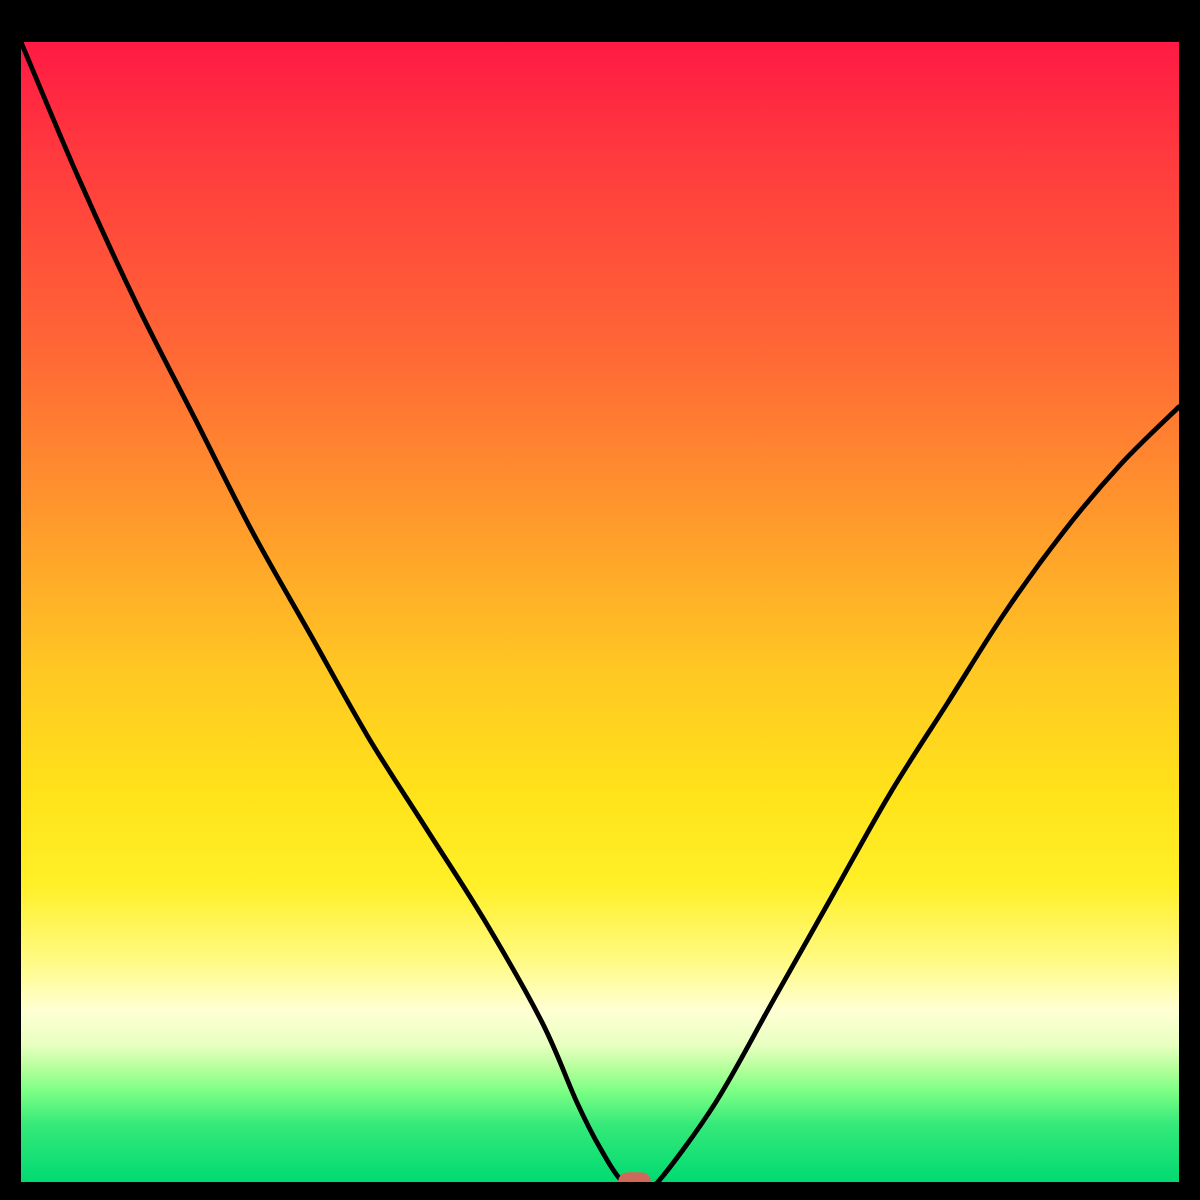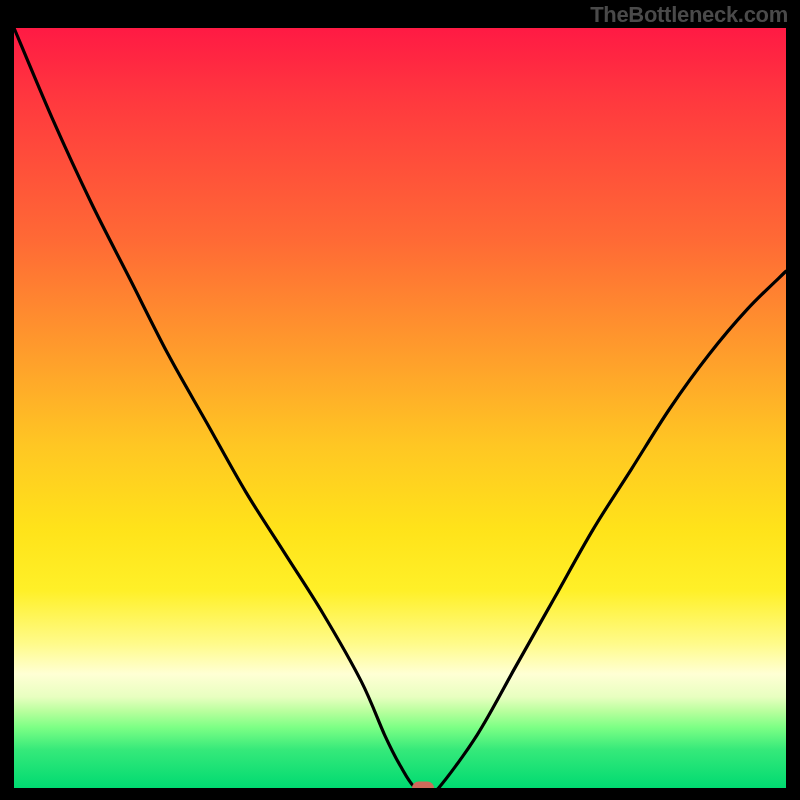--- a/index.html
+++ b/index.html
@@ -72,21 +72,20 @@
     background: #cf6a5b;
     border-radius: 7px;
     transform: translate(-50%, -50%);
     z-index: 3;
   }
 </style>
 </head>
 <body>
 
 <div class="frame">
-  <div class="watermark">TheBottleneck.com</div>
 
   <div class="plot-area">
     <div class="gradient"></div>
 
     <svg class="curve" viewBox="0 0 772 760" preserveAspectRatio="none">
       <path fill="none" stroke="#000" stroke-width="3.2" stroke-linecap="round" stroke-linejoin="round" d="M 0 0 C 6.433333333333334 15.200000000000008, 25.733333333333334 62.06666666666672, 38.6 91.20000000000005 C 51.46666666666667 120.33333333333337, 64.33333333333334 148.19999999999996, 77.2 174.79999999999995 C 90.06666666666666 201.39999999999995, 102.93333333333334 225.4666666666666, 115.8 250.79999999999995 C 128.66666666666666 276.1333333333333, 141.53333333333333 302.73333333333335, 154.4 326.8 C 167.26666666666668 350.8666666666667, 180.13333333333333 372.4, 193 395.2 C 205.86666666666667 418, 218.73333333333332 442.0666666666666, 231.6 463.59999999999997 C 244.46666666666667 485.1333333333333, 257.3333333333333 504.1333333333333, 270.2 524.4 C 283.06666666666666 544.6666666666666, 295.93333333333334 563.6666666666667, 308.8 585.2 C 321.6666666666667 606.7333333333333, 337.1066666666667 633.3333333333334, 347.40000000000003 653.6 C 357.6933333333334 673.8666666666667, 364.12666666666667 692.8666666666666, 370.56 706.8 C 376.99333333333334 720.7333333333333, 380.85333333333335 728.3333333333334, 386 737.2 C 391.14666666666665 746.0666666666667, 396.2933333333333 756.2, 401.44 760 C 406.5866666666667 763.8, 413.02000000000004 760, 416.88000000000005 760 C 420.74000000000007 760, 416.88000000000005 768.8666666666667, 424.6 760 C 432.32 751.1333333333333, 450.3333333333333 727.0666666666666, 463.2 706.8 C 476.06666666666666 686.5333333333333, 488.93333333333334 661.1999999999999, 501.8 638.4 C 514.6666666666666 615.6, 527.5333333333333 592.8, 540.4 570 C 553.2666666666667 547.2, 566.1333333333333 523.1333333333333, 579 501.59999999999997 C 591.8666666666667 480.0666666666666, 604.7333333333333 461.06666666666666, 617.6 440.8 C 630.4666666666667 420.53333333333336, 643.3333333333333 399, 656.1999999999999 380 C 669.0666666666666 361, 681.9333333333334 343.26666666666665, 694.8000000000001 326.8 C 707.6666666666667 310.33333333333337, 720.5333333333333 295.1333333333333, 733.4 281.2 C 746.2666666666667 267.26666666666665, 765.5666666666666 249.53333333333327, 772 243.19999999999993"></path>
     </svg>
 
     <div class="marker" style="left: 409.16px; top: 760px; background: rgb(207, 106, 91);"></div>
   </div>

